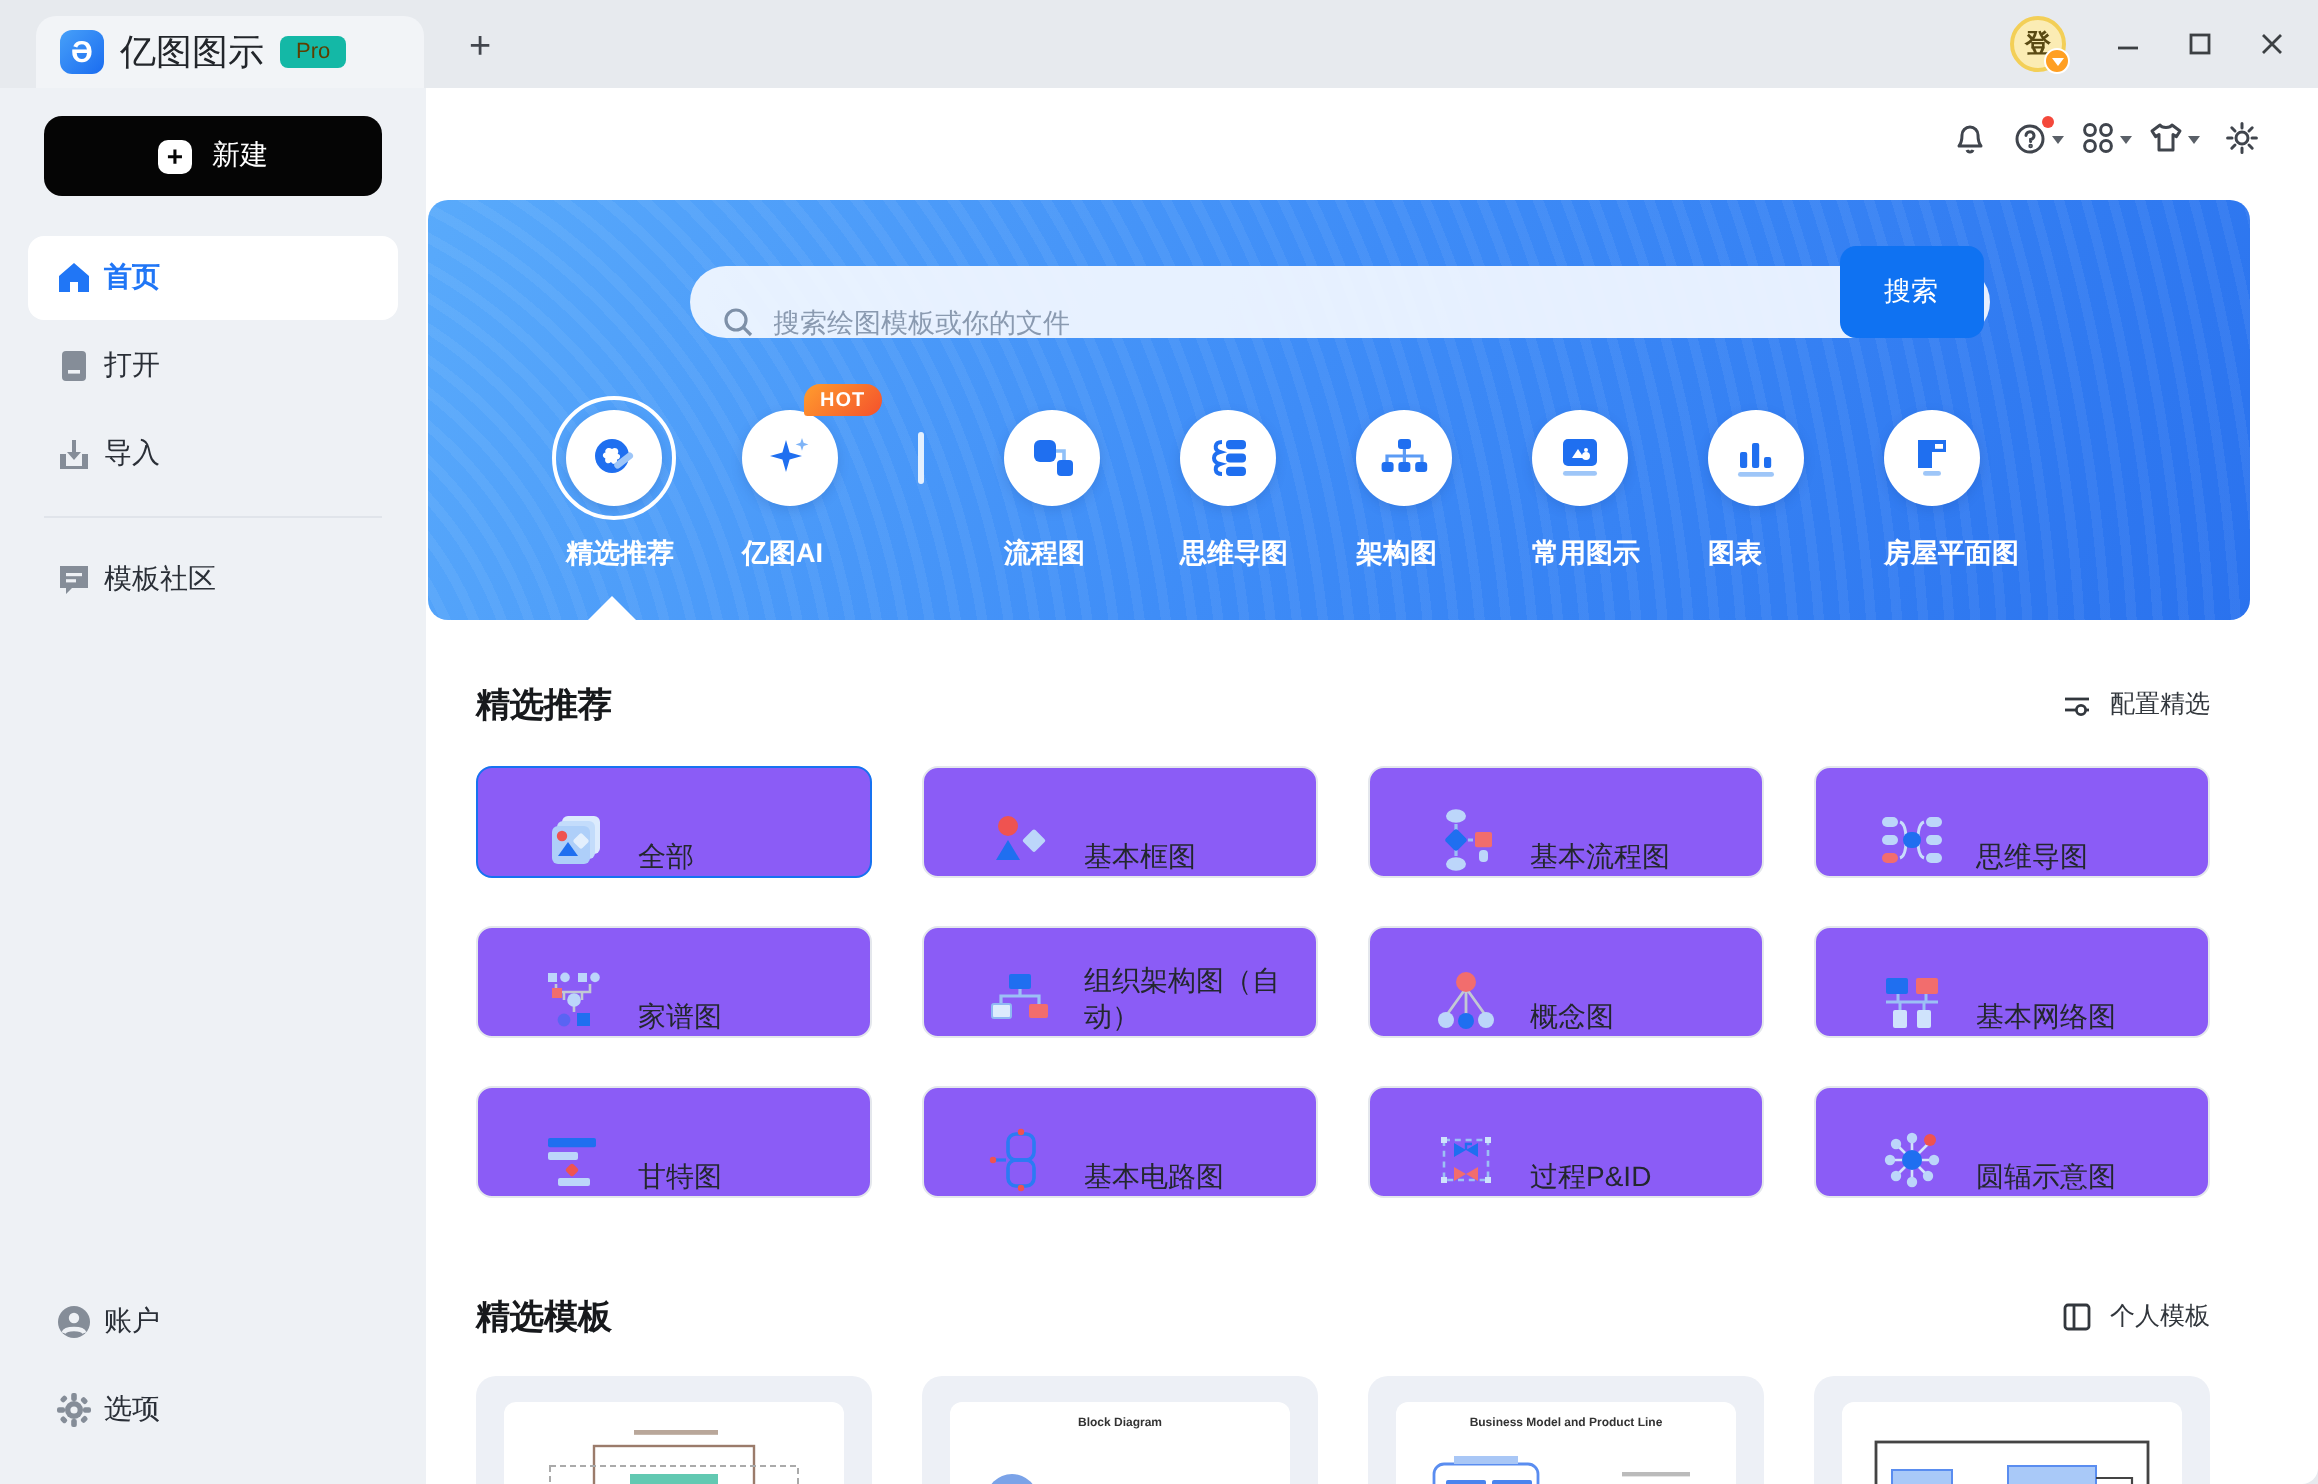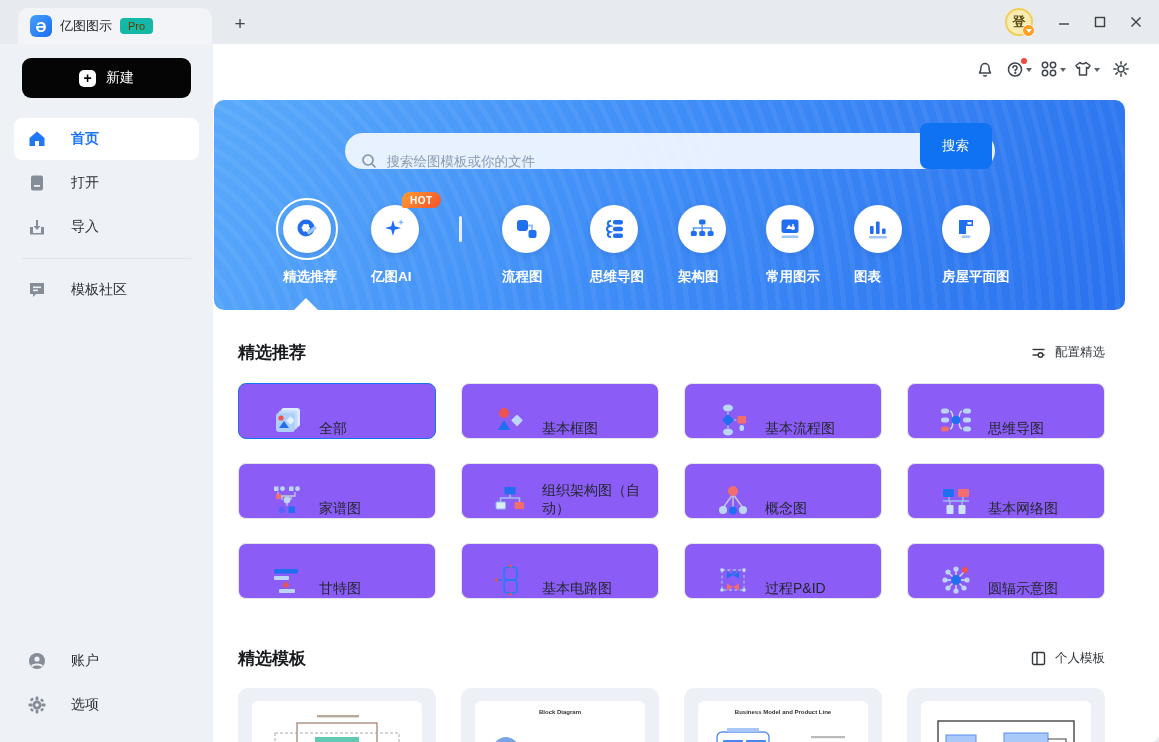--- a/index.html
+++ b/index.html
@@ -5,21 +5,21 @@
   * { margin:0; padding:0; box-sizing:border-box; }
   html,body { width:1159px; height:742px; overflow:hidden; }
   body { font-family:"Liberation Sans","DejaVu Sans",sans-serif; background:#e7eaee; position:relative; }
 
   
   .titlebar { height:44px; background:#e7eaee; position:relative; }
   .tab { position:absolute; left:18px; top:8px; width:194px; height:36px; background:#f2f4f7;
          border-radius:10px 10px 0 0; display:flex; align-items:center; padding:0 12px; }
   .logo { width:22px; height:22px; border-radius:6px; background:linear-gradient(135deg,#47a0f9,#1a6cf0);
           color:#fff; font-weight:bold; font-size:15px; display:flex; align-items:center; justify-content:center; }
-  .app-name { font-size:13px; color:#23262b; margin-left:8px; }
+  .app-name { font-size:18px; color:#23262b; margin-left:8px; }
   .pro-badge { background:#14b8a6; color:#5d3e00; font-size:11px; font-weight:normal; padding:2px 8px;
                border-radius:4px; margin-left:8px; }
   .newtab { position:absolute; left:228px; top:12px; width:24px; height:24px; border:0; background:transparent;
             font-size:19px; color:#42464d; cursor:pointer; line-height:22px; }
   .tb-right { position:absolute; right:8px; top:0; height:44px; display:flex; align-items:center; gap:6px; }
   .avatar { width:28px; height:28px; border-radius:50%; background:#fbecb4; border:2px solid #f3cf57;
             color:#5a4a14; font-size:13px; font-weight:bold; display:flex; align-items:center; justify-content:center;
             position:relative; cursor:pointer; margin-right:10px; }
   .avatar-badge { position:absolute; right:-4px; bottom:-3px; width:13px; height:13px; border-radius:50%;
                   background:#ff9f22; border:1.5px solid #fff; display:flex; align-items:center; justify-content:center; }
@@ -33,21 +33,21 @@
   .sidebar { width:213px; background:#eef1f5; position:relative; flex:0 0 213px; }
   .main { flex:1; background:#fff; position:relative; overflow:hidden; border-radius:0 0 8px 0; }
 
   
   .new-btn { margin:14px 22px 0; width:169px; height:40px; background:#050505; border:0; border-radius:9px;
              color:#fff; font-size:14px; display:flex; align-items:center; justify-content:center; gap:10px;
              cursor:pointer; font-family:inherit; }
   .plus-box { width:17px; height:17px; background:#fff; border-radius:5px; display:flex; align-items:center;
               justify-content:center; color:#050505; font-size:14px; font-weight:bold; line-height:1; }
   .nav { margin-top:20px; }
-  .nav-item { height:42px; margin:2px 14px; display:flex; align-items:center; gap:25px; padding-left:14px;
+  .nav-item { height:42px; margin:2px 14px; display:flex; align-items:center; gap:6px; padding-left:14px;
               font-size:14px; color:#2a2f37; border-radius:8px; cursor:pointer; }
   .nav-item .ni { width:18px; height:18px; flex:0 0 18px; }
   .nav-item.active { background:#fff; color:#2076f6; font-weight:bold; }
   .sb-divider { height:1px; background:#e0e4ea; margin:10px 22px; }
   .sb-footer { position:absolute; left:0; right:0; bottom:14px; }
   .ni-fill { fill:#858d98; }
   .ni-blue { fill:#2076f6; }
 
   
   .topbar-icons { position:absolute; top:10px; right:24px; display:flex; align-items:center; gap:6px; z-index:5; }

